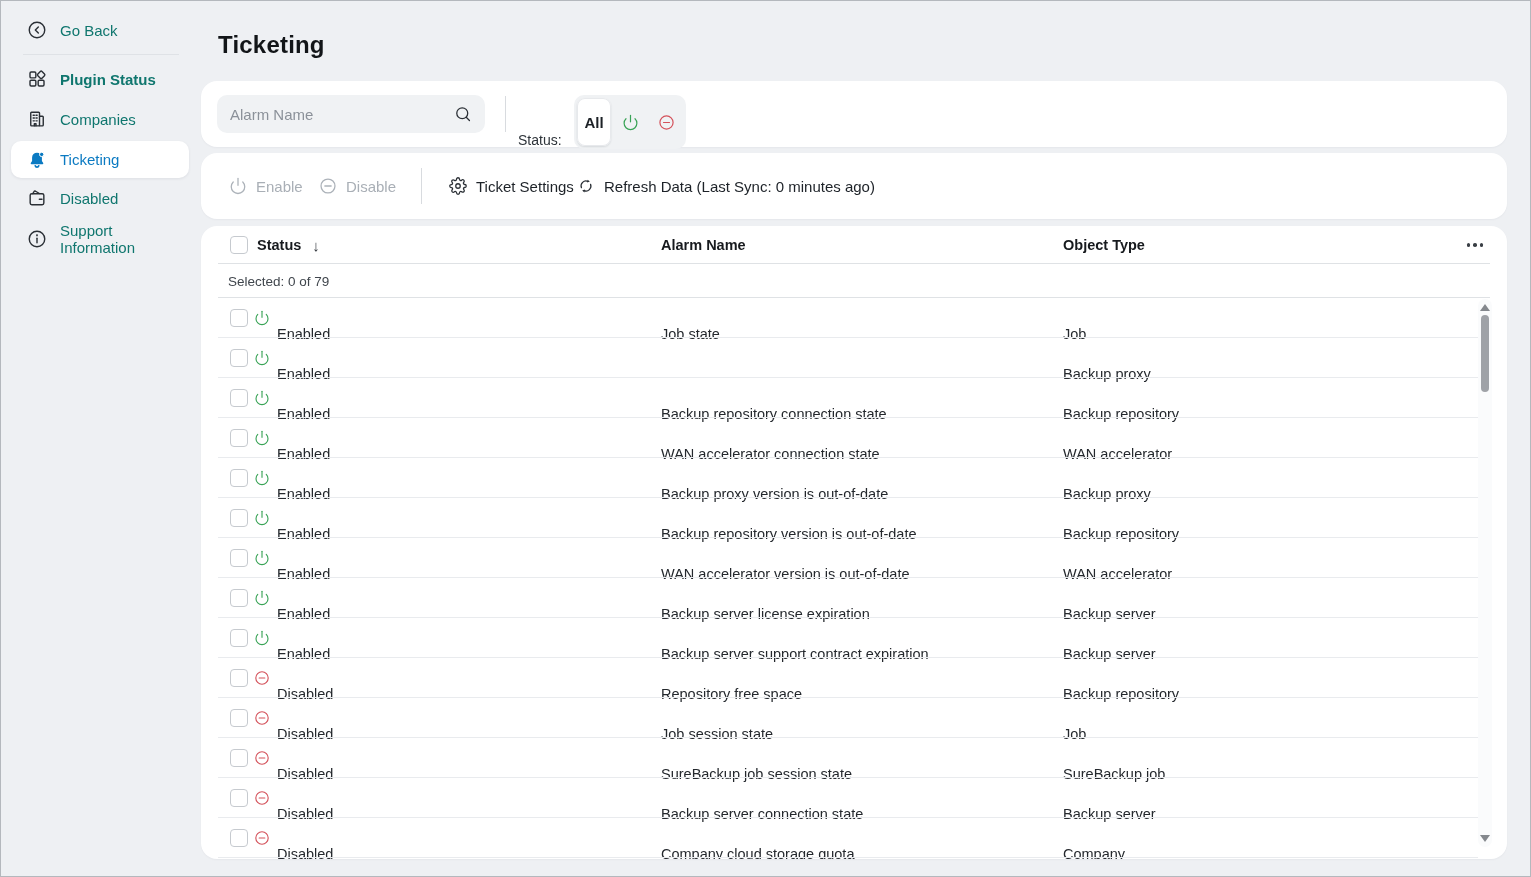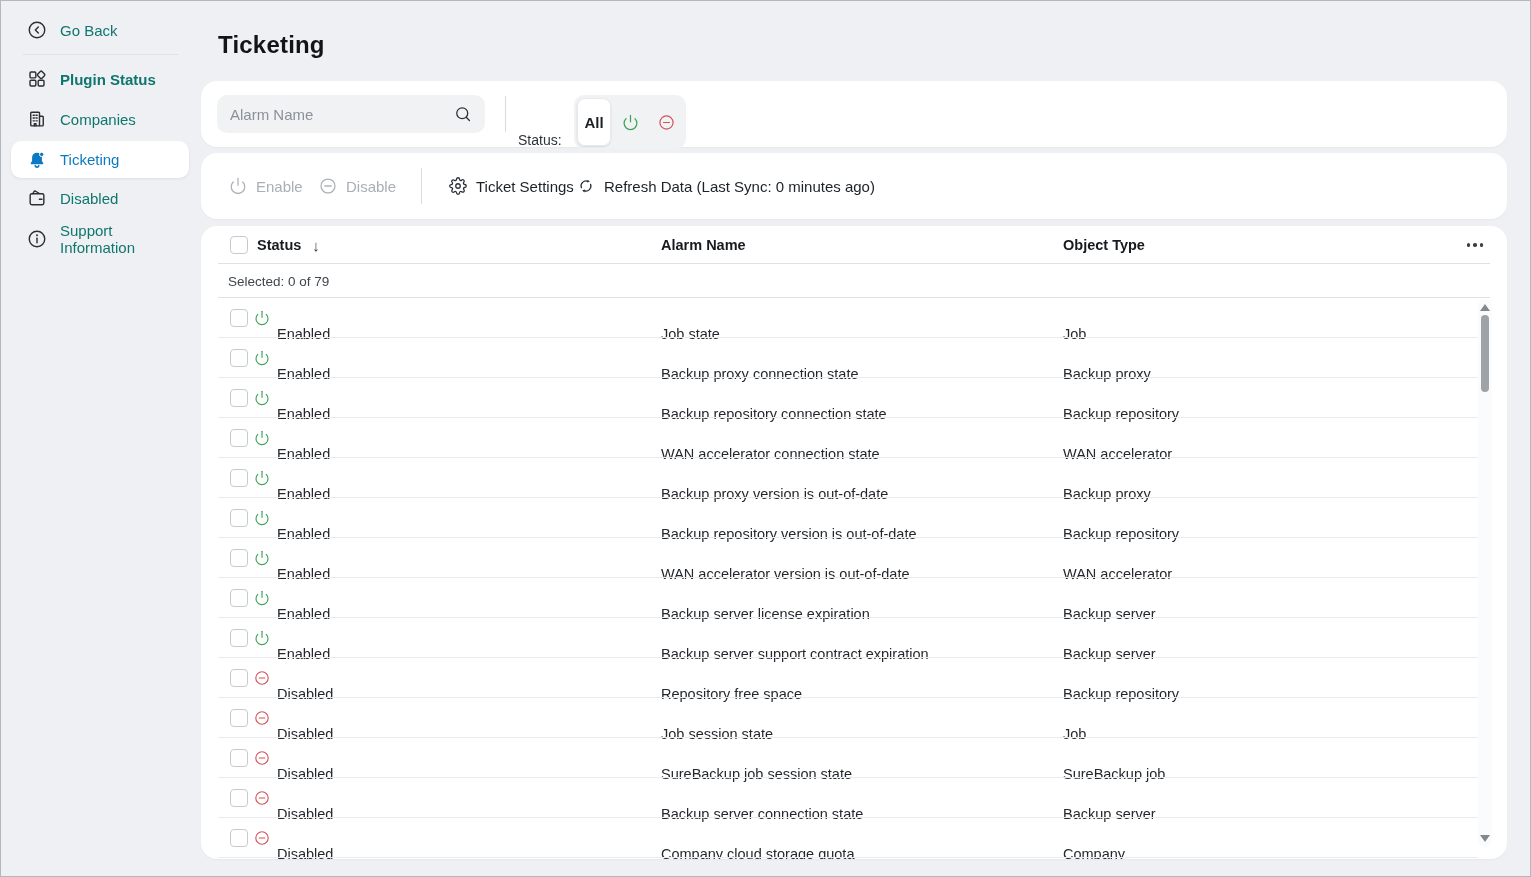--- a/index.html
+++ b/index.html
@@ -304,21 +304,20 @@
     <span class="cell object-c">Job</span>
   </div>
         <div class="trow enabled">
     <div class="cb"></div>
     <svg class="ic ic-green st-ic ic-power" width="16" height="16" viewBox="0 0 24 24">
       <path d="M18.36 6.64a9 9 0 1 1-12.73 0"></path>
             <line x1="12" y1="2" x2="12" y2="11"></line>
     </svg>
 
     <span class="cell status-c">Enabled</span>
-    <span class="cell alarm-c">Backup proxy connection state</span>
     <span class="cell object-c">Backup proxy</span>
   </div>
         <div class="trow enabled">
     <div class="cb"></div>
     <svg class="ic ic-green st-ic ic-power" width="16" height="16" viewBox="0 0 24 24">
       <path d="M18.36 6.64a9 9 0 1 1-12.73 0"></path>
             <line x1="12" y1="2" x2="12" y2="11"></line>
     </svg>
 
     <span class="cell status-c">Enabled</span>

